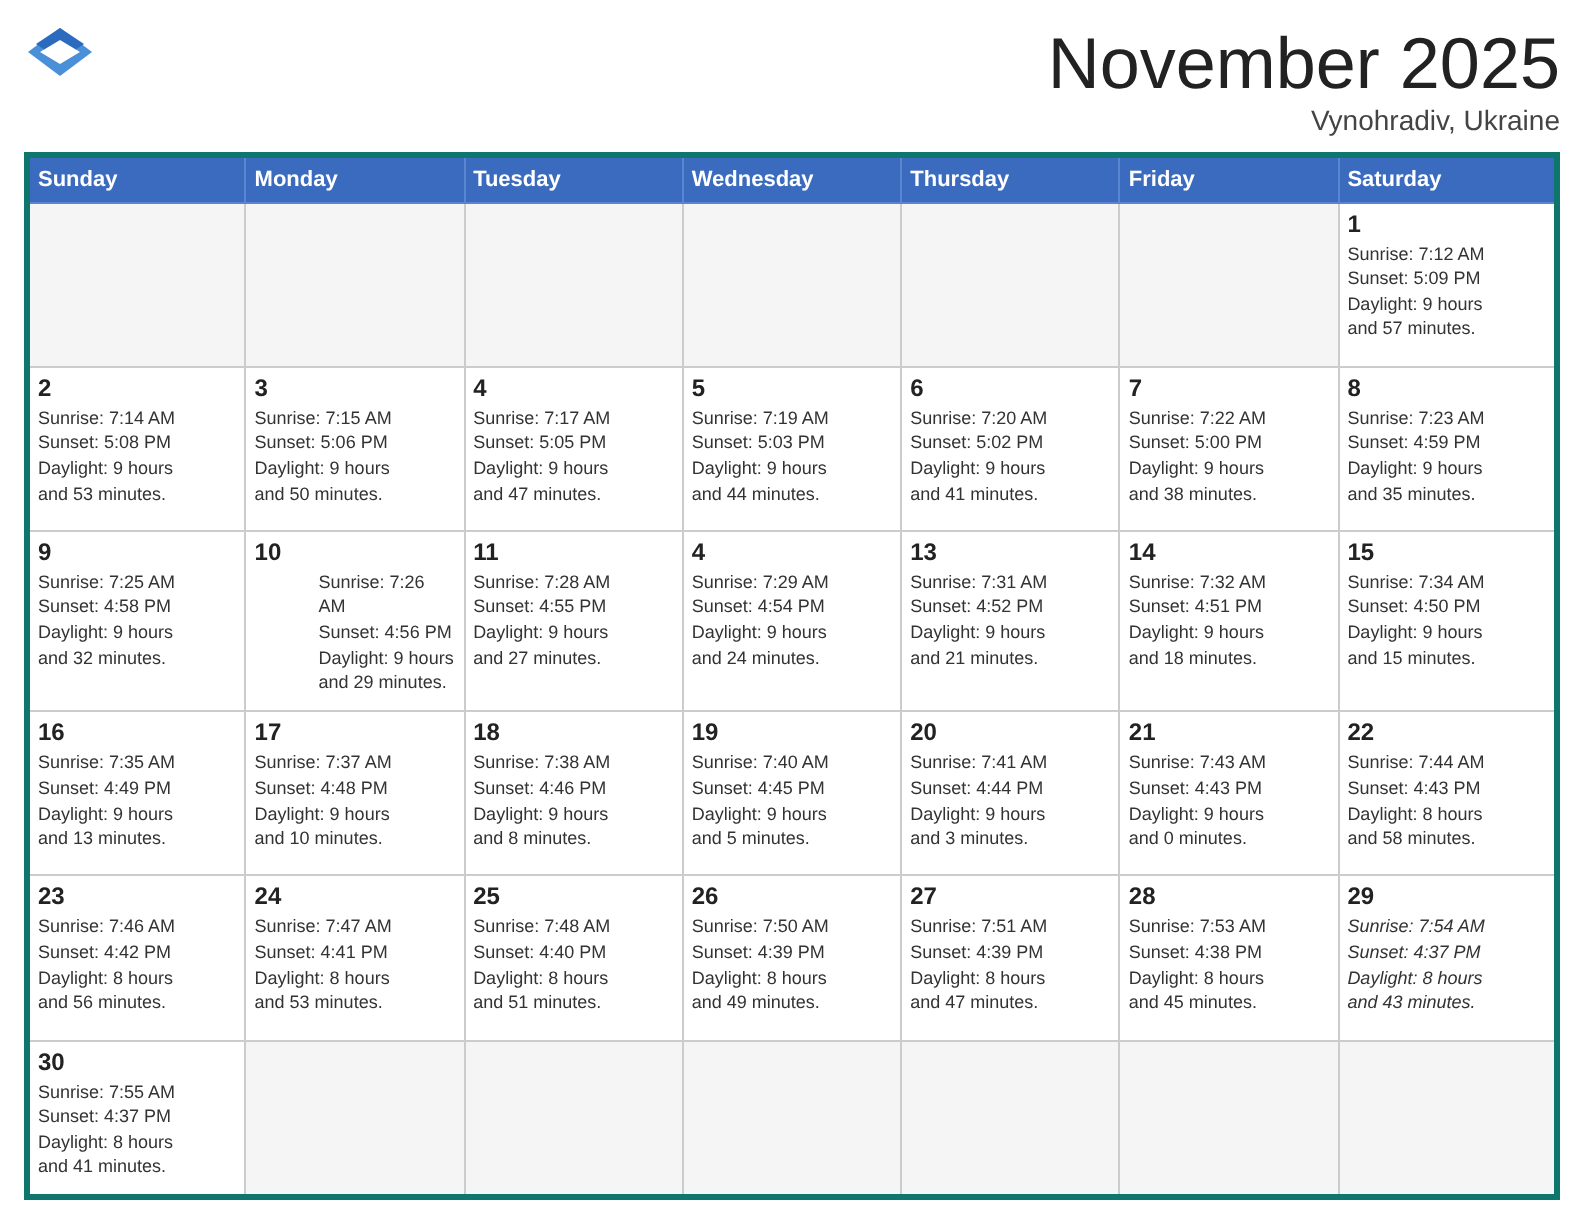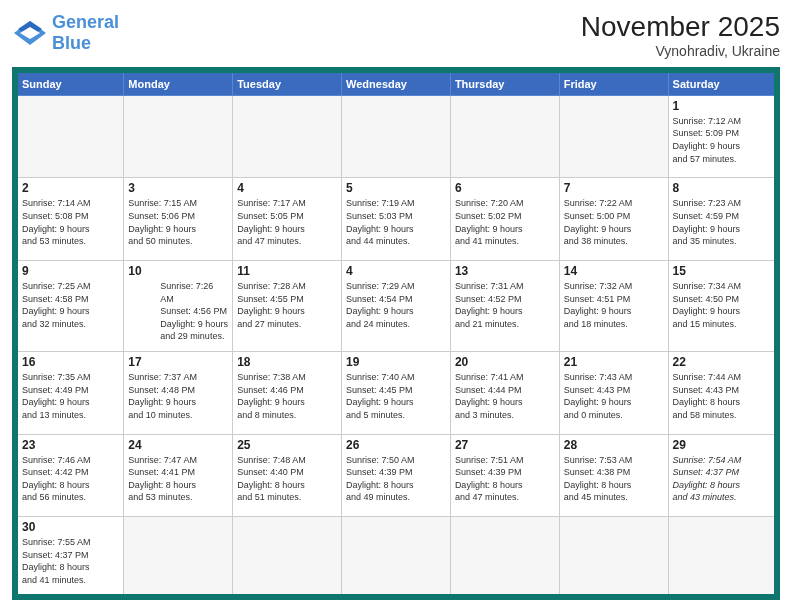--- a/index.html
+++ b/index.html
@@ -38,32 +38,32 @@
       font-weight: bold;
     }
     .logo-icon {
       width: 36px;
       height: 28px;
     }
     .title-area {
       text-align: right;
     }
     .month-title {
-      font-size: 28px;
+      font-size: 36px;
       font-weight: normal;
       color: #222;
       line-height: 1.1;
     }
     .subtitle {
       font-size: 14px;
       color: #444;
     }
     .calendar {
       flex: 1;
-      border: 6px solid #0f766e;
+      border: 3px solid #0f766e;
       border-collapse: collapse;
       width: 100%;
       table-layout: fixed;
     }
     .calendar th {
       background: #3a6bbf;
       color: #fff;
       font-size: 11px;
       font-weight: bold;
       padding: 5px 4px;
@@ -102,23 +102,20 @@
 <body>
 
 <div class="page">
   <div class="header">
     <div class="logo">
       <svg class="logo-icon" viewBox="0 0 36 28">
         <polygon points="18,2 34,14 18,26 2,14" fill="#4a90d9"></polygon>
         <polygon points="18,2 30,10 18,18 6,10" fill="#2a6abf"></polygon>
         <polygon points="18,8 28,14 18,20 8,14" fill="#fff"></polygon>
       </svg>
-      <div>
-        <span class="logo-text"><span>General</span><br><span style="color:#4a90d9;font-weight:bold;">Blue</span></span>
-      </div>
     </div>
     <div class="title-area">
       <div class="month-title">November 2025</div>
       <div class="subtitle">Vynohradiv, Ukraine</div>
     </div>
   </div>
 
   <table class="calendar">
     <thead>
       <tr>

